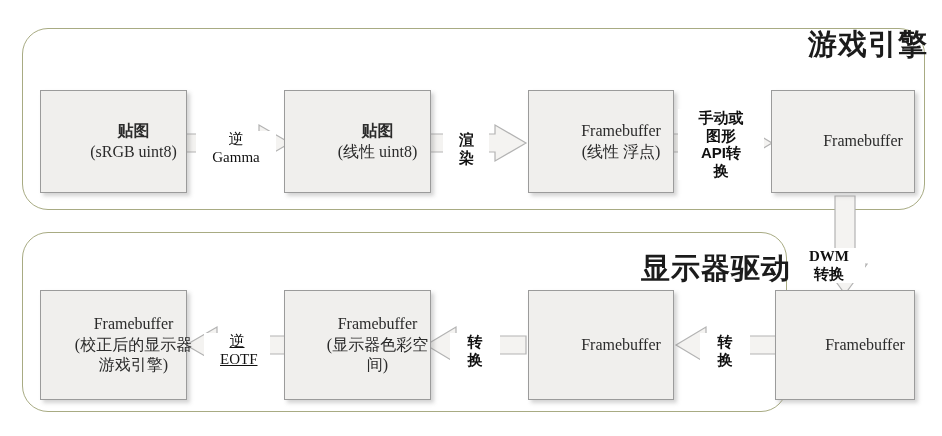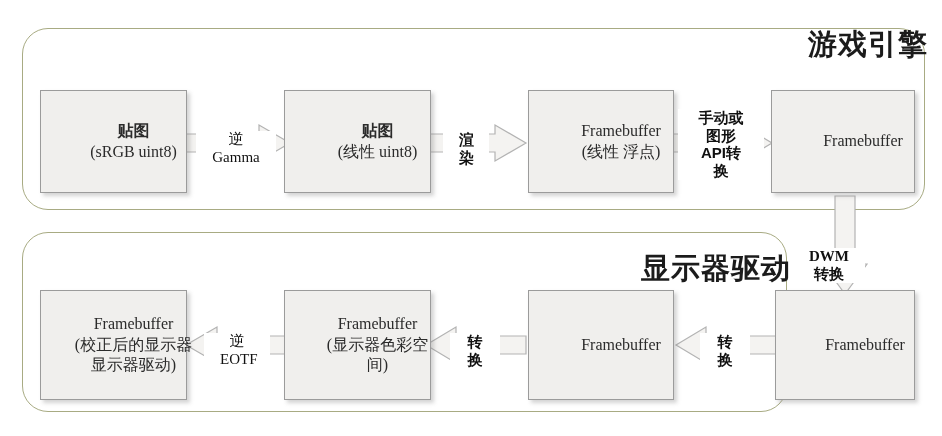--- a/index.html
+++ b/index.html
@@ -163,21 +163,21 @@
     <div class="ln mix">(线性 浮点)</div>
   </div>
 
   <div class="box" style="left:771px; top:90px; width:144px; height:103px;">
     <div class="ln">Framebuffer</div>
   </div>
 
   <div class="box" style="left:40px; top:290px; width:147px; height:110px;">
     <div class="ln">Framebuffer</div>
     <div class="ln mix">(校正后的显示器</div>
-    <div class="ln mix">显示器驱动)</div>
+    <div class="ln mix">游戏引擎)</div>
   </div>
 
   <div class="box" style="left:284px; top:290px; width:147px; height:110px;">
     <div class="ln">Framebuffer</div>
     <div class="ln mix">(显示器色彩空</div>
     <div class="ln mix">间)</div>
   </div>
 
   <div class="box" style="left:528px; top:290px; width:146px; height:110px;">
     <div class="ln">Framebuffer</div>
@@ -194,15 +194,15 @@
   <div class="arrow-label cjkbold" style="left:678px; top:109px; width:86px;">手动或
 图形API转
 换</div>
 
   <div class="arrow-label serifish" style="left:793px; top:248px; width:72px; font-weight:700;">DWM转换</div>
 
   <div class="arrow-label cjkbold" style="left:700px; top:333px; width:50px;">转换</div>
 
   <div class="arrow-label cjkbold" style="left:450px; top:333px; width:50px;">转换</div>
 
-  <div class="arrow-label serifish" style="left:204px; top:333px; width:66px;">逆EOTF</div>
+  <div class="arrow-label serifish" style="left:204px; top:333px; width:66px;text-decoration:underline;">逆EOTF</div>
 
 </div>
 
 </body></html>

